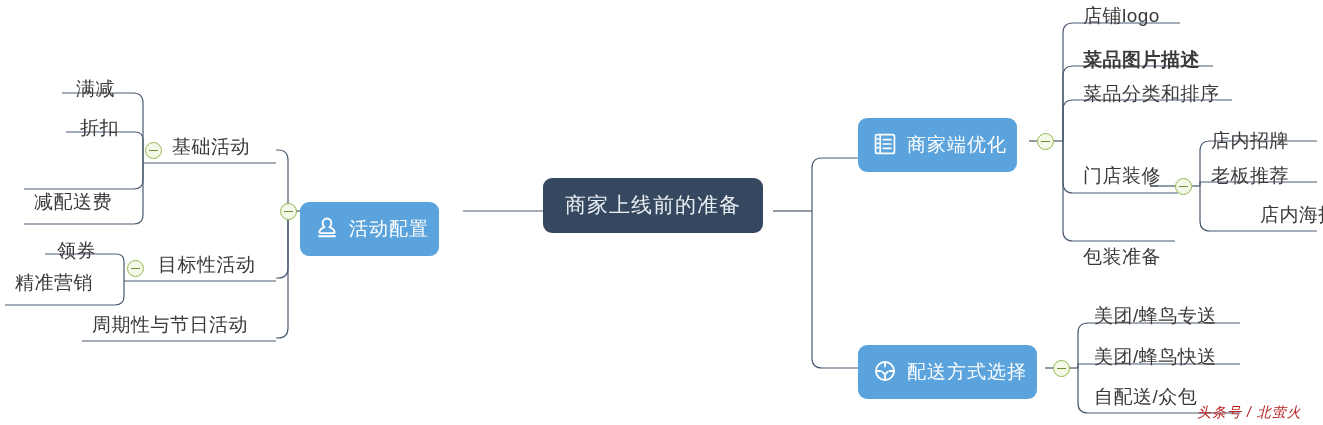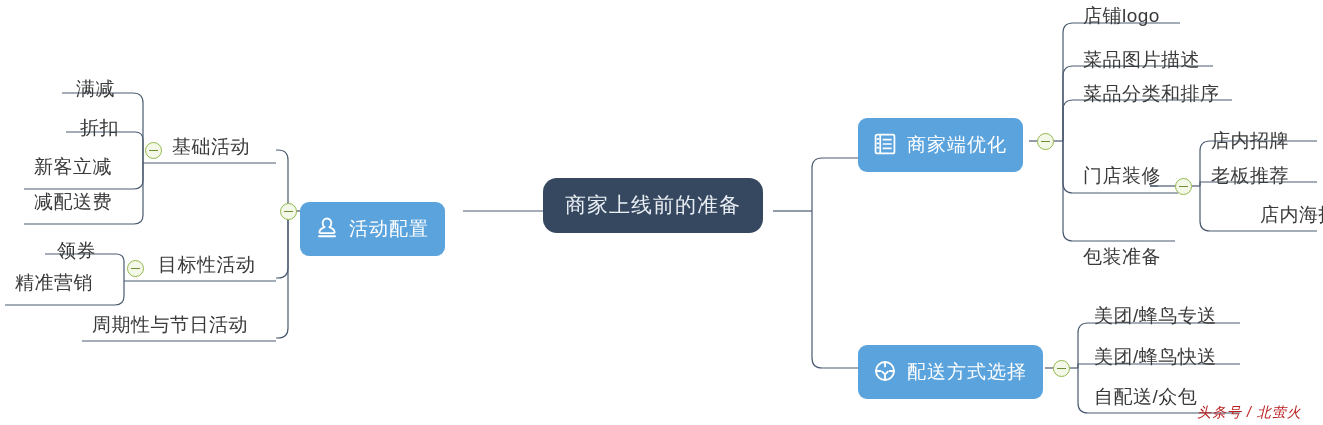--- a/index.html
+++ b/index.html
@@ -28,32 +28,32 @@
   .node {
     position: absolute;
     box-sizing: border-box;
     white-space: nowrap;
     line-height: 1;
   }
   
   .node-root {
     background: #36485f;
     color: #e9eef4;
-    border-radius: 14px;
+    border-radius: 9px;
     font-size: 21px;
     padding: 16px 22px 18px 22px;
     letter-spacing: 1px;
   }
   
   .node-blue {
     background: #5ba3dd;
     color: #ffffff;
     border-radius: 9px;
     font-size: 19px;
-    padding: 13px 16px 15px 14px;
+    padding: 13px 10px 15px 14px;
     letter-spacing: 1px;
     display: flex;
     align-items: center;
     gap: 9px;
   }
   .node-blue .ico {
     width: 26px;
     height: 26px;
     flex: 0 0 26px;
     display: block;
@@ -171,23 +171,20 @@
   <div class="node node-text" style="left:166px; top:135px;">
     <span>基础活动</span>
   </div>
   <div class="toggle" style="left:145px; top:142px;"></div>
 
   <div class="node node-text" style="left:70px; top:77px;">
     <span>满减</span>
   </div>
   <div class="node node-text" style="left:74px; top:116px;">
     <span>折扣</span>
-  </div>
-  <div class="node node-text" style="left:28px; top:155px;">
-    <span>新客立减</span>
   </div>
   <div class="node node-text" style="left:28px; top:190px;">
     <span>减配送费</span>
   </div>
 
   <div class="node node-text" style="left:152px; top:253px;">
     <span>目标性活动</span>
   </div>
   <div class="toggle" style="left:127px; top:260px;"></div>
 
@@ -213,21 +210,21 @@
         <path d="M4.9 7.4h1.3M4.9 11.4h1.3M4.9 15.4h1.3"></path>
       </svg>
     </span>
     <span class="lbl">商家端优化</span>
   </div>
   <div class="toggle" style="left:1037px; top:133px;"></div>
 
   <div class="node node-text" style="left:1077px; top:4px;">
     <span>店铺logo</span>
   </div>
-  <div class="node node-text" style="left:1077px; top:48px;">
+  <div class="node node-text" style="left:1077px; top:48px;font-weight:bold;">
     <span>菜品图片描述</span>
   </div>
   <div class="node node-text" style="left:1077px; top:82px;">
     <span>菜品分类和排序</span>
   </div>
 
   <div class="node node-text" style="left:1077px; top:164px;">
     <span>门店装修</span>
   </div>
   <div class="toggle" style="left:1175px; top:178px;"></div>

